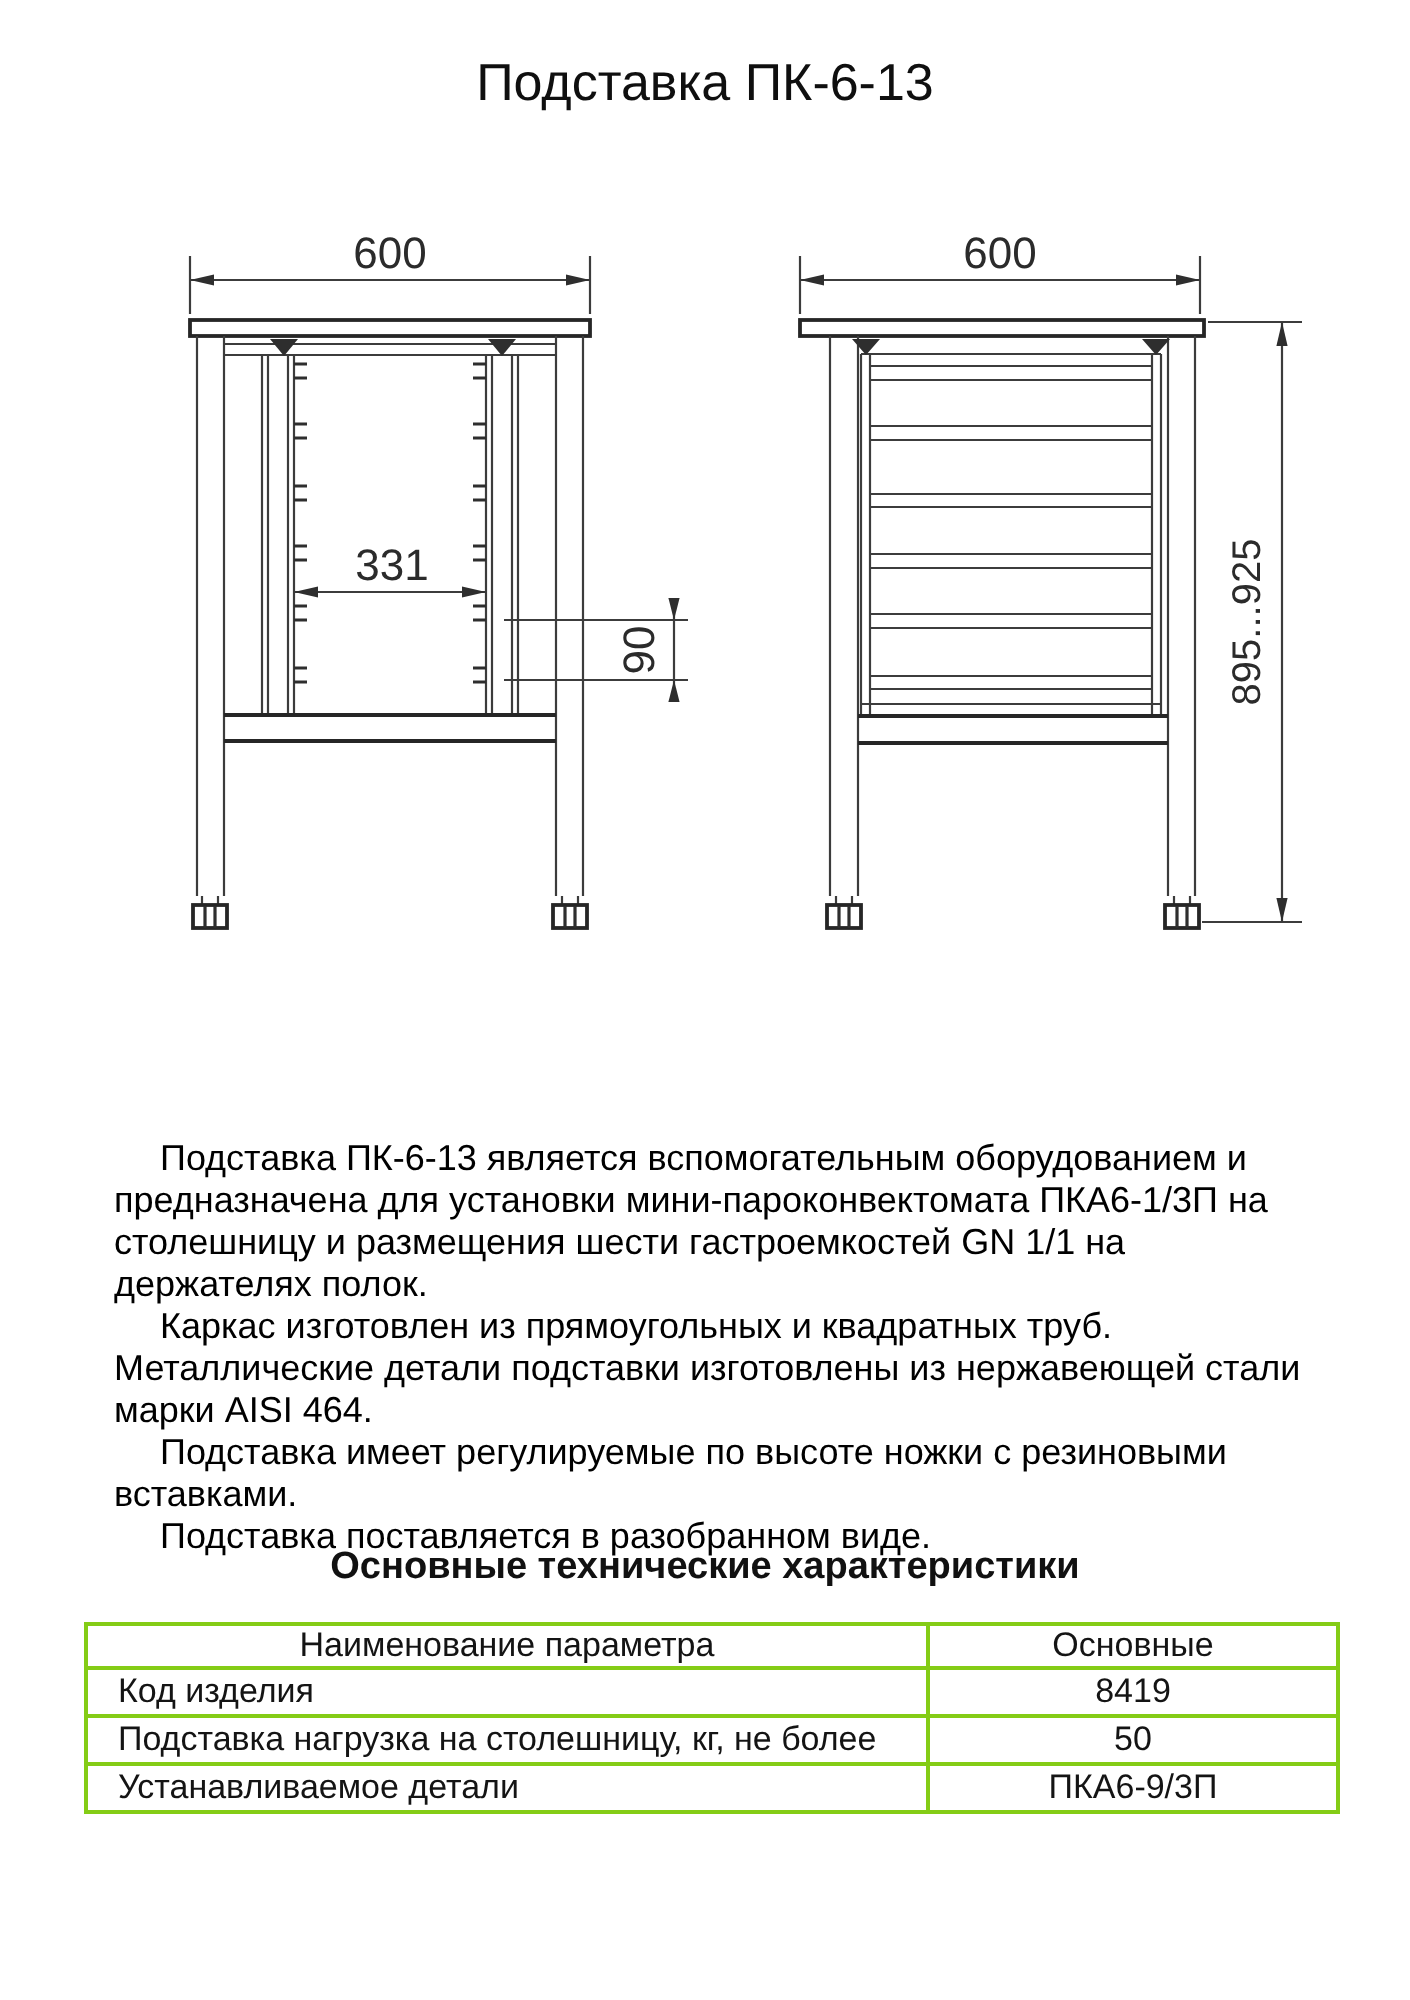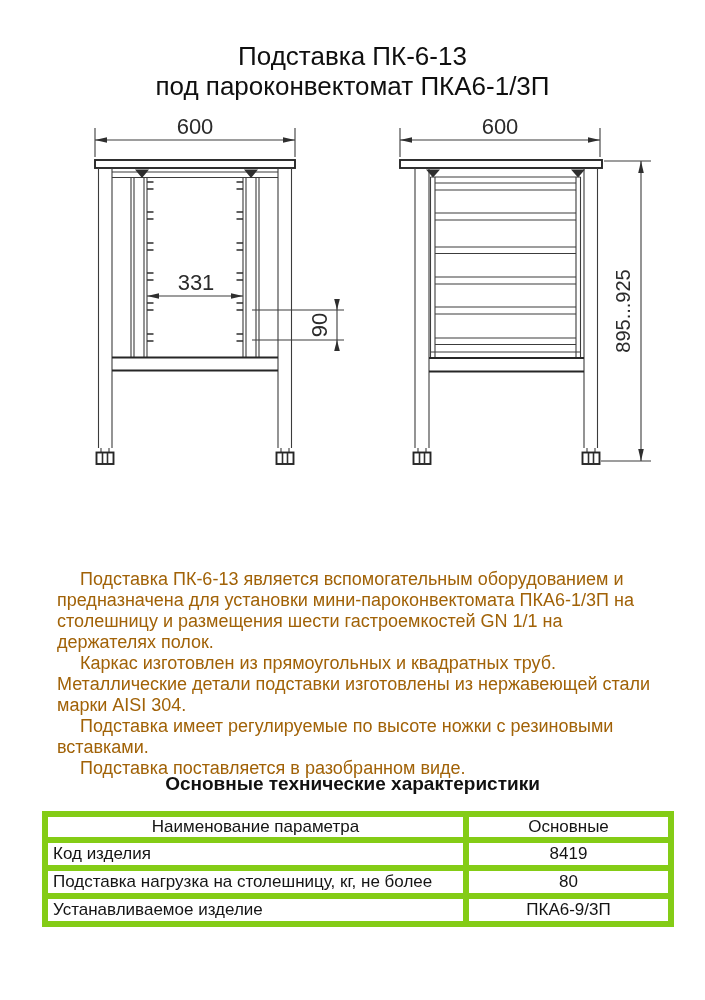--- a/index.html
+++ b/index.html
@@ -4,62 +4,61 @@
 <style>
   html,body{margin:0;padding:0;}
   body{
     width:705px;height:1000px;background:#ffffff;
     font-family:"Liberation Sans",sans-serif;color:#161616;
   }
   .page{position:relative;width:705px;height:1000px;background:#fff;overflow:hidden;}
 
   .title{
     position:absolute;top:26px;left:0;width:705px;
-    text-align:center;font-size:26px;line-height:30px;color:#0f0f0f;margin-top:15px;
+    text-align:center;font-size:26px;line-height:30px;color:#0f0f0f;
   }
   .title span{display:block;}
 
   svg.drawings{position:absolute;top:0;left:0;}
   .ln{stroke:#3c3c3c;stroke-width:1.1;fill:none;}
   .ln2{stroke:#262626;stroke-width:1.9;fill:none;}
   .tk{stroke:#2e2e2e;stroke-width:1.6;fill:none;}
   .fl{fill:#2e2e2e;stroke:none;}
   .dim{font-family:"Liberation Sans",sans-serif;font-size:22px;fill:#2b2b2b;}
   .dimv{font-family:"Liberation Sans",sans-serif;font-size:20px;fill:#2b2b2b;}
 
   .desc{
     position:absolute;top:569px;left:57px;width:608px;
-    font-size:18px;line-height:21px;color:#a16207;
+    font-size:18px;line-height:21px;color:#000000;
   }
   .desc p{margin:0;text-indent:23px;}
 
   .spec-heading{
     position:absolute;top:773px;left:0;width:705px;text-align:center;
     font-weight:bold;font-size:19px;color:#111;
   }
 
   table.spec{
     position:absolute;top:811px;left:42px;width:626px;
     border-collapse:collapse;font-size:17px;color:#141414;
     table-layout:fixed;
   }
-  .spec th,.spec td{border:6px solid #84cc16;padding:0;overflow:hidden;white-space:nowrap;}
+  .spec th,.spec td{border:2px solid #84cc16;padding:0;overflow:hidden;white-space:nowrap;}
   .spec th{font-weight:normal;height:20px;text-align:center;}
   .spec td{height:22px;}
-  .spec td.param{text-align:left;padding-left:5px;}
+  .spec td.param{text-align:left;padding-left:15px;}
   .spec td.value{text-align:center;}
 </style>
 </head>
 <body>
 
 <div class="page">
 
   <div class="title">
     <span>Подставка ПК-6-13</span>
-    <span>под пароконвектомат ПКА6-1/3П</span>
   </div>
 
   <svg class="drawings" width="705" height="490" viewBox="0 0 705 490" xmlns="http://www.w3.org/2000/svg">
 
     <defs>
       <g id="foot">
         <path class="ln" d="M-4,0 V4.5 M4,0 V4.5"></path>
         <rect class="ln2" x="-8.5" y="4.5" width="17" height="11.5"></rect>
         <path class="tk" d="M-2.5,5 V16 M2.5,5 V16"></path>
       </g>
@@ -135,21 +134,21 @@
 
       <path class="ln" d="M604,161 H651 M601,461 H651 M641,161 V461"></path>
       <polygon class="fl" points="641,161 638.2,173 643.8,173"></polygon>
       <polygon class="fl" points="641,461 638.2,449 643.8,449"></polygon>
       <text class="dimv" transform="translate(630,311) rotate(-90)" text-anchor="middle">895...925</text>
     </g>
   </svg>
 
   <div class="desc">
     <p>Подставка ПК-6-13 является вспомогательным оборудованием и предназначена для установки мини-пароконвектомата ПКА6-1/3П на столешницу и размещения шести гастроемкостей GN 1/1 на держателях полок.</p>
-    <p>Каркас изготовлен из прямоугольных и квадратных труб. Металлические детали подставки изготовлены из нержавеющей стали марки AISI 304.</p>
+    <p>Каркас изготовлен из прямоугольных и квадратных труб. Металлические детали подставки изготовлены из нержавеющей стали марки AISI 464.</p>
     <p>Подставка имеет регулируемые по высоте ножки с резиновыми вставками.</p>
     <p>Подставка поставляется в разобранном виде.</p>
   </div>
 
   <div class="spec-heading">Основные технические характеристики</div>
 
   <table class="spec">
     <colgroup>
         <col style="width:421px">
         <col style="width:205px">
@@ -158,22 +157,22 @@
       <tr>
         <th>Наименование параметра</th>
         <th>Основные</th>
       </tr>
       <tr>
         <td class="param">Код изделия</td>
         <td class="value">8419</td>
       </tr>
       <tr>
         <td class="param">Подставка нагрузка на столешницу, кг, не более</td>
-        <td class="value">80</td>
+        <td class="value">50</td>
       </tr>
       <tr>
-        <td class="param">Устанавливаемое изделие</td>
+        <td class="param">Устанавливаемое детали</td>
         <td class="value">ПКА6-9/3П</td>
       </tr>
     </tbody>
   </table>
 
 </div>
 
 </body></html>

